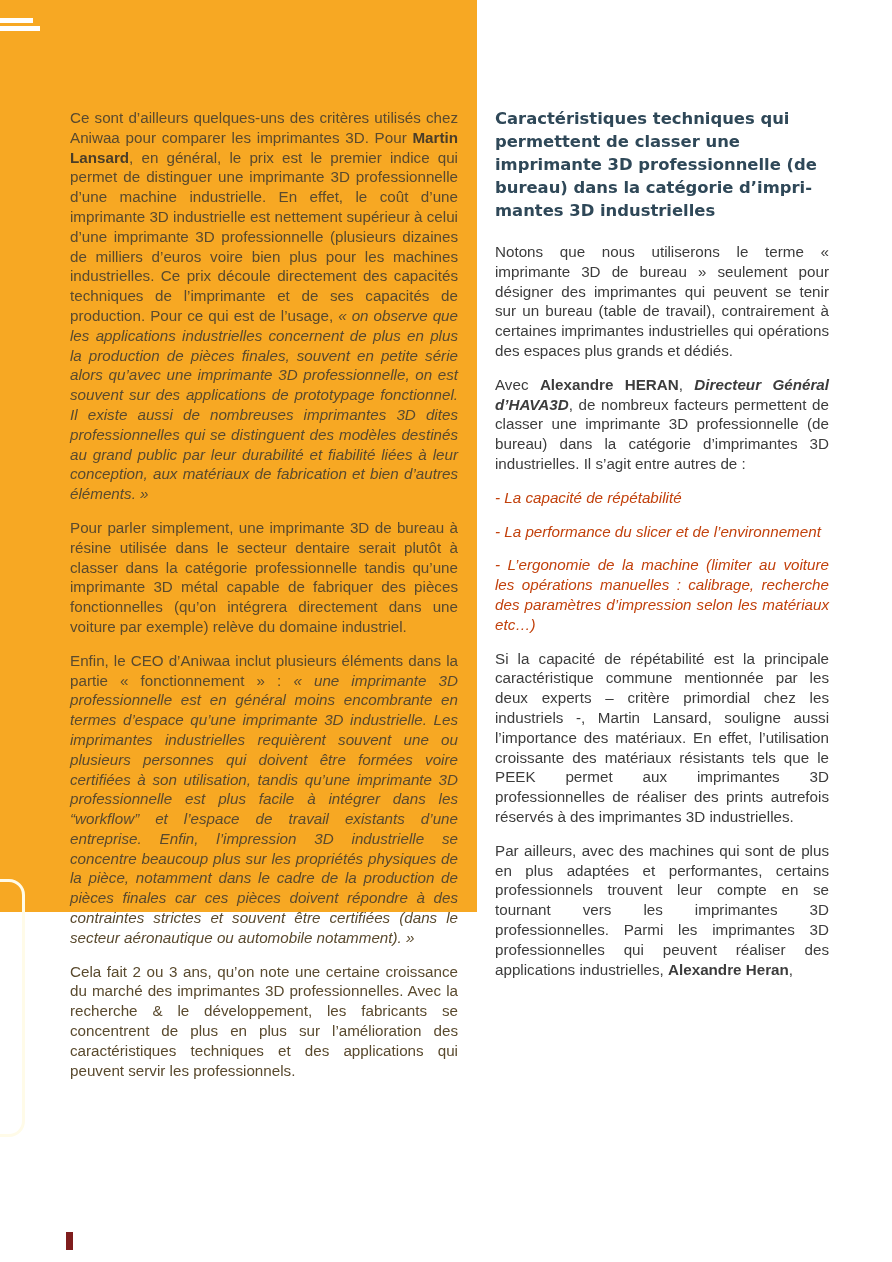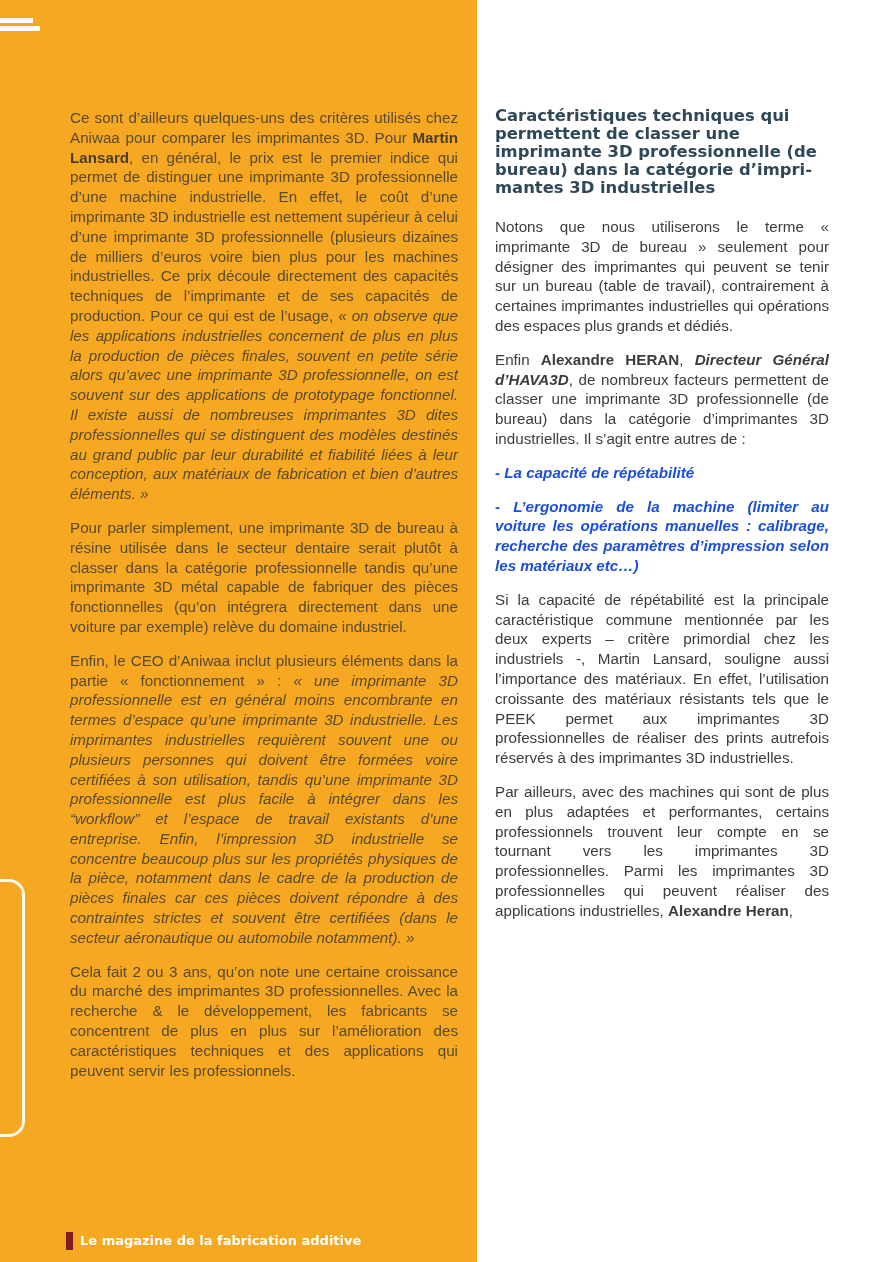--- a/index.html
+++ b/index.html
@@ -1,29 +1,29 @@
 <!DOCTYPE html>
 <html><head>
 <meta charset="utf-8">
 <style>
   html, body { margin:0; padding:0; }
   body { width:892px; height:1262px; position:relative; background:#ffffff; overflow:hidden; }
-  .left-panel { position:absolute; left:0; top:0; width:477px; height:1262px; background:#f7a823; }
+  .left-panel { position:absolute; left:0; top:0; width:477px; height:912px; background:#f7a823; }
   .deco-bar { position:absolute; left:0; height:5px; background:#ffffff; }
   .deco-bar.b1 { top:18px; width:33px; }
   .deco-bar.b2 { top:26px; width:40px; }
   .deco-frame { position:absolute; left:-30px; top:879px; width:55px; height:258px; border:3px solid #fffbe8; border-radius:16px; box-sizing:border-box; }
   .col { position:absolute; font-family:"Liberation Sans", sans-serif; font-size:15.2px; line-height:19.8px; text-align:justify; }
   .col-left { left:70px; top:108px; width:388px; color:#5a4a2e; }
   .col-right { left:495px; top:107px; width:334px; color:#3c3c3c; }
   .col p { margin:0 0 14px 0; }
   .col b { font-weight:bold; }
   .col-left b { color:#4a3d28; }
-  .heading { font-family:"DejaVu Sans", sans-serif; font-weight:bold; font-size:16.4px; line-height:18px; color:#2f4858; margin:0 0 20px 0; text-align:left; }
-  .bullet { font-weight:bold; font-style:italic; color:#1d4ed8; margin:0 0 14px 0; }
+  .heading { font-family:"DejaVu Sans", sans-serif; font-weight:bold; font-size:16.4px; line-height:23px; color:#2f4858; margin:0 0 20px 0; text-align:left; }
+  .bullet { font-weight:normal; font-style:italic; color:#c2410c; margin:0 0 14px 0; }
   .footer { position:absolute; left:66px; top:1232px; height:18px; border-left:7px solid #7f1d1d; padding-left:7px; font-family:"DejaVu Sans", sans-serif; font-weight:bold; font-size:13px; line-height:18px; color:#ffffff; }
 </style>
 </head>
 <body>
 
 <div class="left-panel">
   <div class="deco-bar b1"></div>
   <div class="deco-bar b2"></div>
   <div class="deco-frame"></div>
 
@@ -33,18 +33,19 @@
     <p><span>Enfin, le CEO d’Aniwaa inclut plusieurs éléments dans la partie « fonctionnement » : </span><i>« une imprimante 3D professionnelle est en général moins encombrante en termes d’espace qu’une imprimante 3D industrielle. Les imprimantes industrielles requièrent souvent une ou plusieurs personnes qui doivent être formées voire certifiées à son utilisation, tandis qu’une imprimante 3D professionnelle est plus facile à intégrer dans les “workflow” et l’espace de travail existants d’une entreprise. Enfin, l’impression 3D industrielle se concentre beaucoup plus sur les propriétés physiques de la pièce, notamment dans le cadre de la production de pièces finales car ces pièces doivent répondre à des contraintes strictes et souvent être certifiées (dans le secteur aéronautique ou automobile notamment). »</i></p>
     <p>Cela fait 2 ou 3 ans, qu’on note une certaine croissance du marché des imprimantes 3D professionnelles. Avec la recherche &amp; le développement, les fabricants se concentrent de plus en plus sur l’amélioration des caractéristiques techniques et des applications qui peuvent servir les professionnels.</p>
   </div>
 
   <div class="footer">Le magazine de la  fabrication additive</div>
 </div>
 
 <div class="col col-right">
   <h2 class="heading">Caractéristiques techniques qui permettent de classer une imprimante 3D professionnelle (de bureau) dans la catégorie d’impri-mantes 3D industrielles</h2>
   <p>Notons que nous utiliserons le terme « imprimante 3D de bureau » seulement pour désigner des imprimantes qui peuvent se tenir sur un bureau (table de travail), contrairement à certaines imprimantes industrielles qui opérations des espaces plus grands et dédiés.</p>
-  <p><span>Enfin </span><b>Alexandre HERAN</b><span>, </span><b><i>Directeur Général d’HAVA3D</i></b><span>, de nombreux facteurs permettent de classer une imprimante 3D professionnelle (de bureau) dans la catégorie d’imprimantes 3D industrielles. Il s’agit entre autres de :</span></p>
+  <p><span>Avec </span><b>Alexandre HERAN</b><span>, </span><b><i>Directeur Général d’HAVA3D</i></b><span>, de nombreux facteurs permettent de classer une imprimante 3D professionnelle (de bureau) dans la catégorie d’imprimantes 3D industrielles. Il s’agit entre autres de :</span></p>
   <p class="bullet">- La capacité de répétabilité</p>
+  <p class="bullet">- La performance du slicer et de l’environnement</p>
   <p class="bullet">- L’ergonomie de la machine (limiter au voiture les opérations manuelles : calibrage, recherche des paramètres d’impression selon les matériaux etc…)</p>
   <p>Si la capacité de répétabilité est la principale caractéristique commune mentionnée par les deux experts – critère primordial chez les industriels -, Martin Lansard, souligne aussi l’importance des matériaux. En effet, l’utilisation croissante des matériaux résistants tels que le PEEK permet aux imprimantes 3D professionnelles de réaliser des prints autrefois réservés à des imprimantes 3D industrielles.</p>
   <p><span>Par ailleurs, avec des machines qui sont de plus en plus adaptées et performantes, certains professionnels trouvent leur compte en se tournant vers les imprimantes 3D professionnelles. Parmi les imprimantes 3D professionnelles qui peuvent réaliser des applications industrielles, </span><b>Alexandre Heran</b><span>,</span></p>
 </div>
 
 </body></html>

